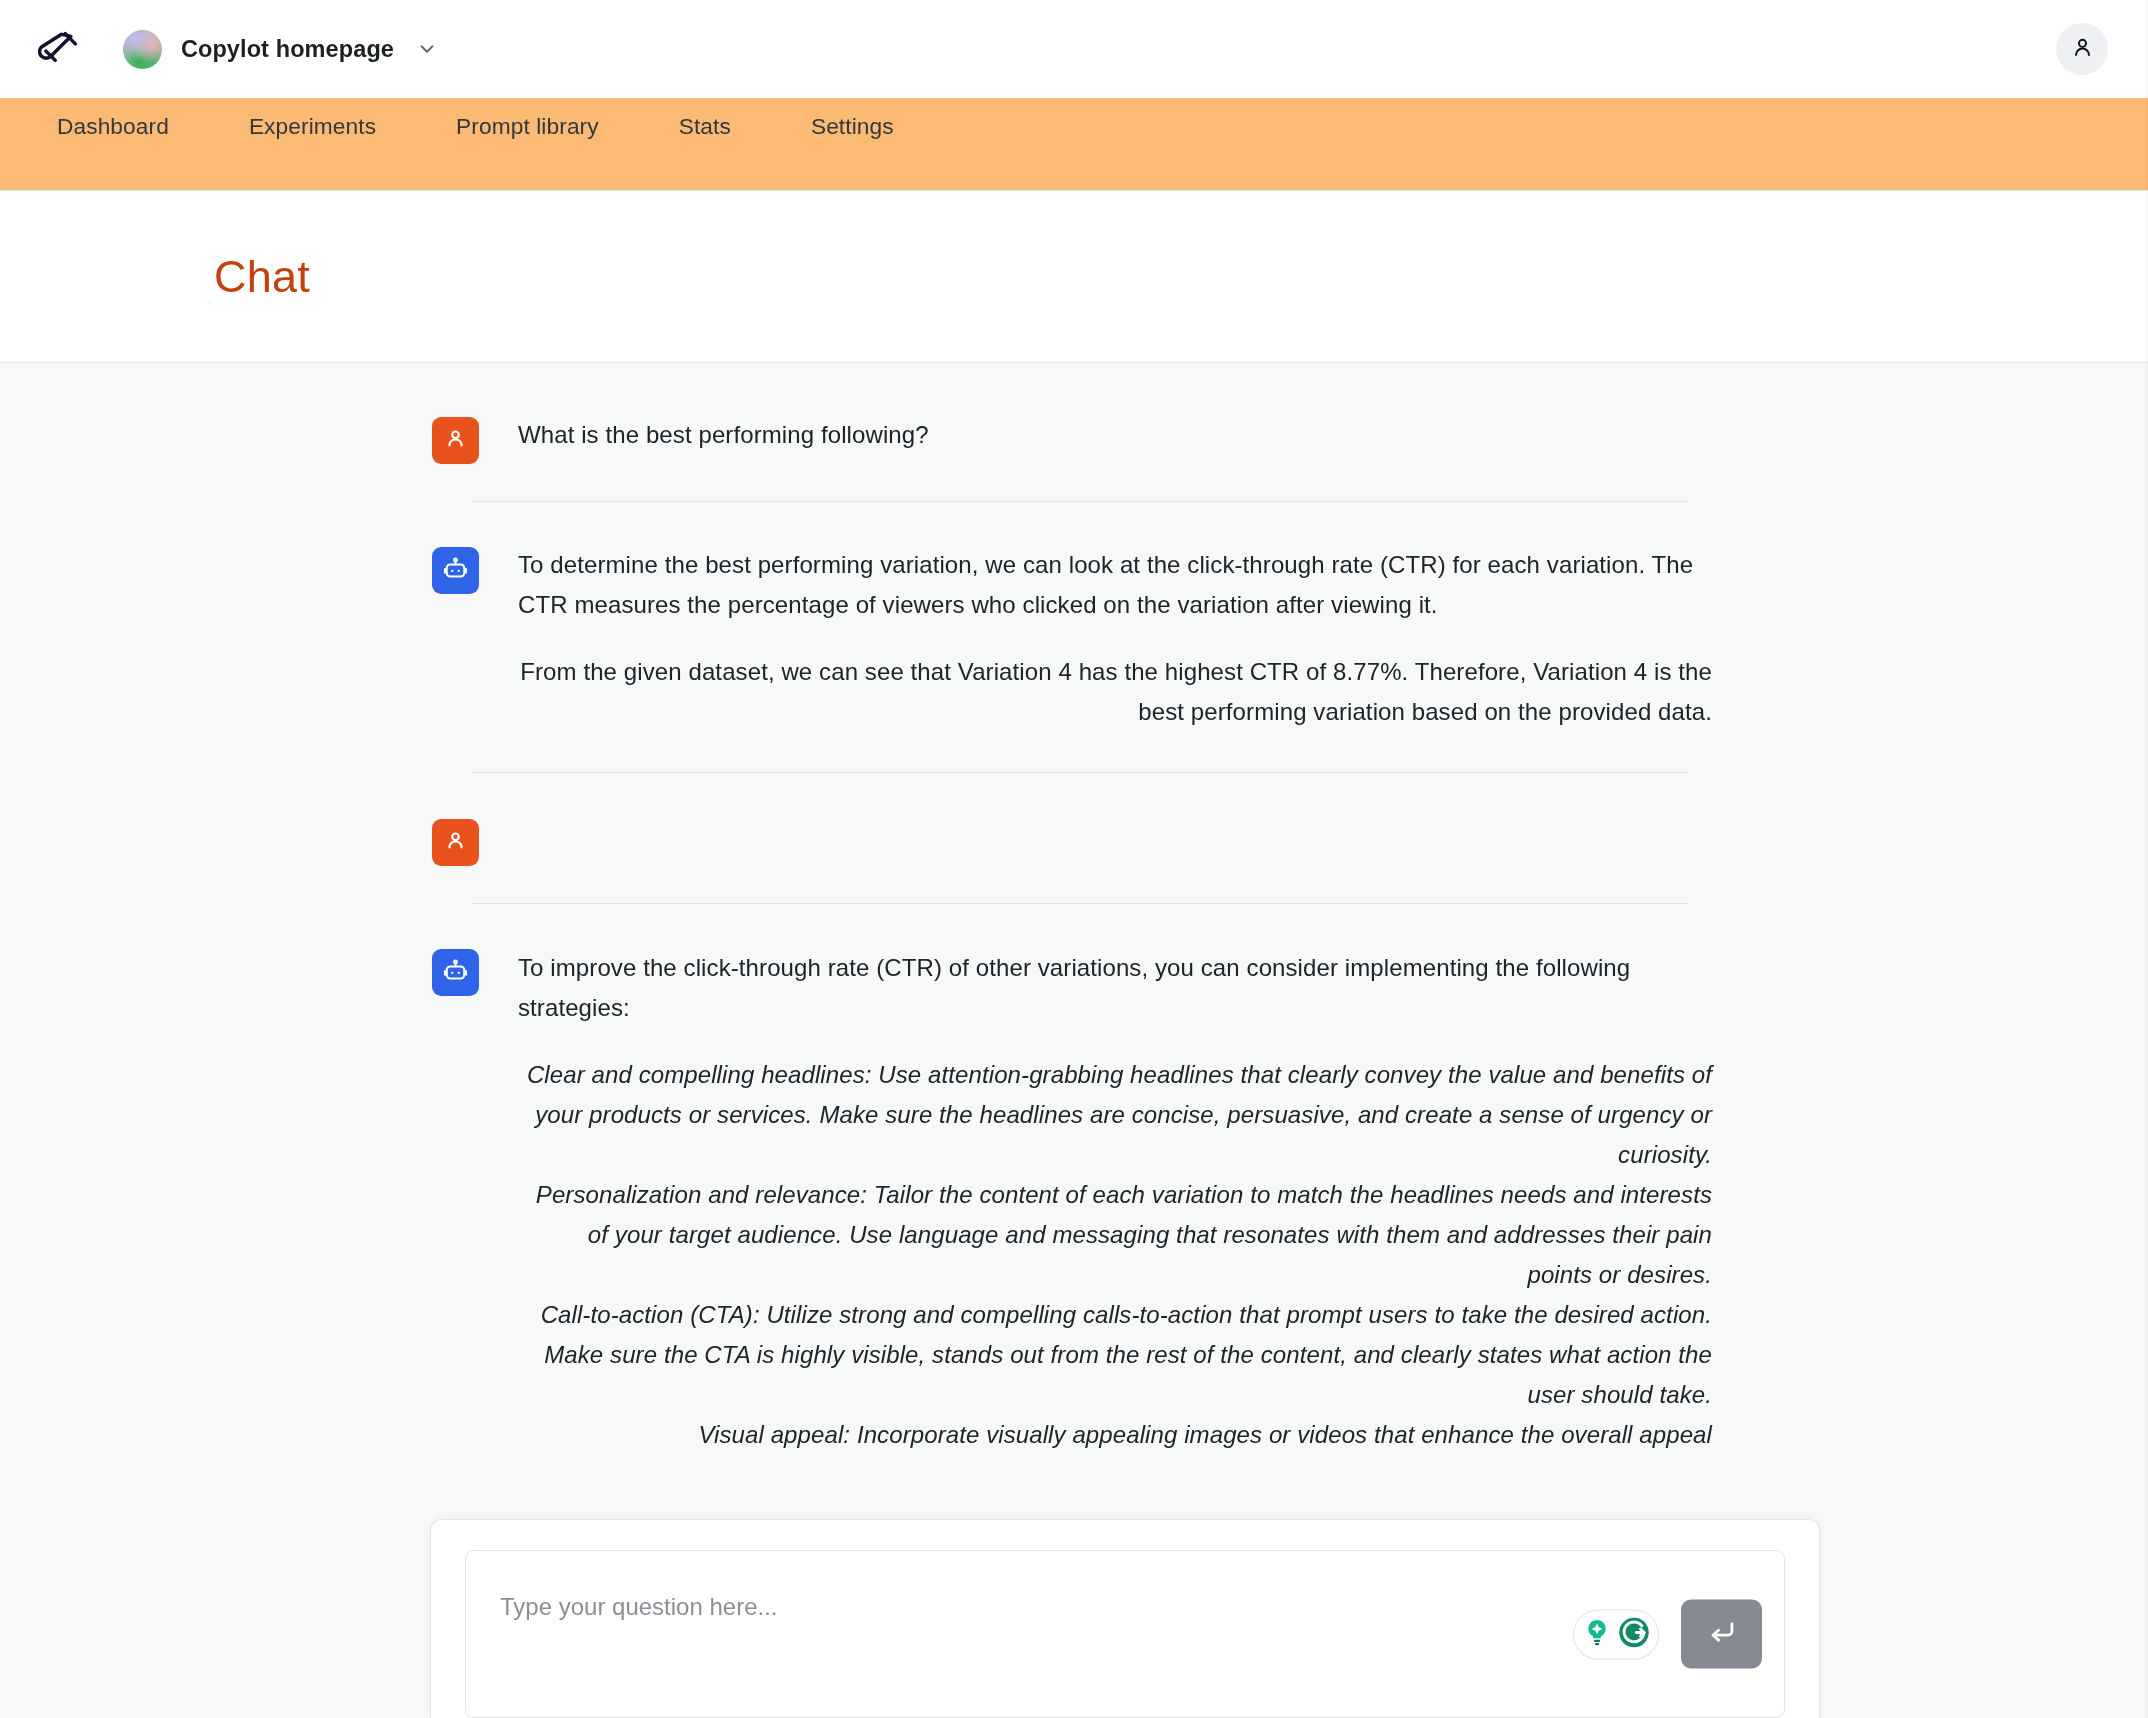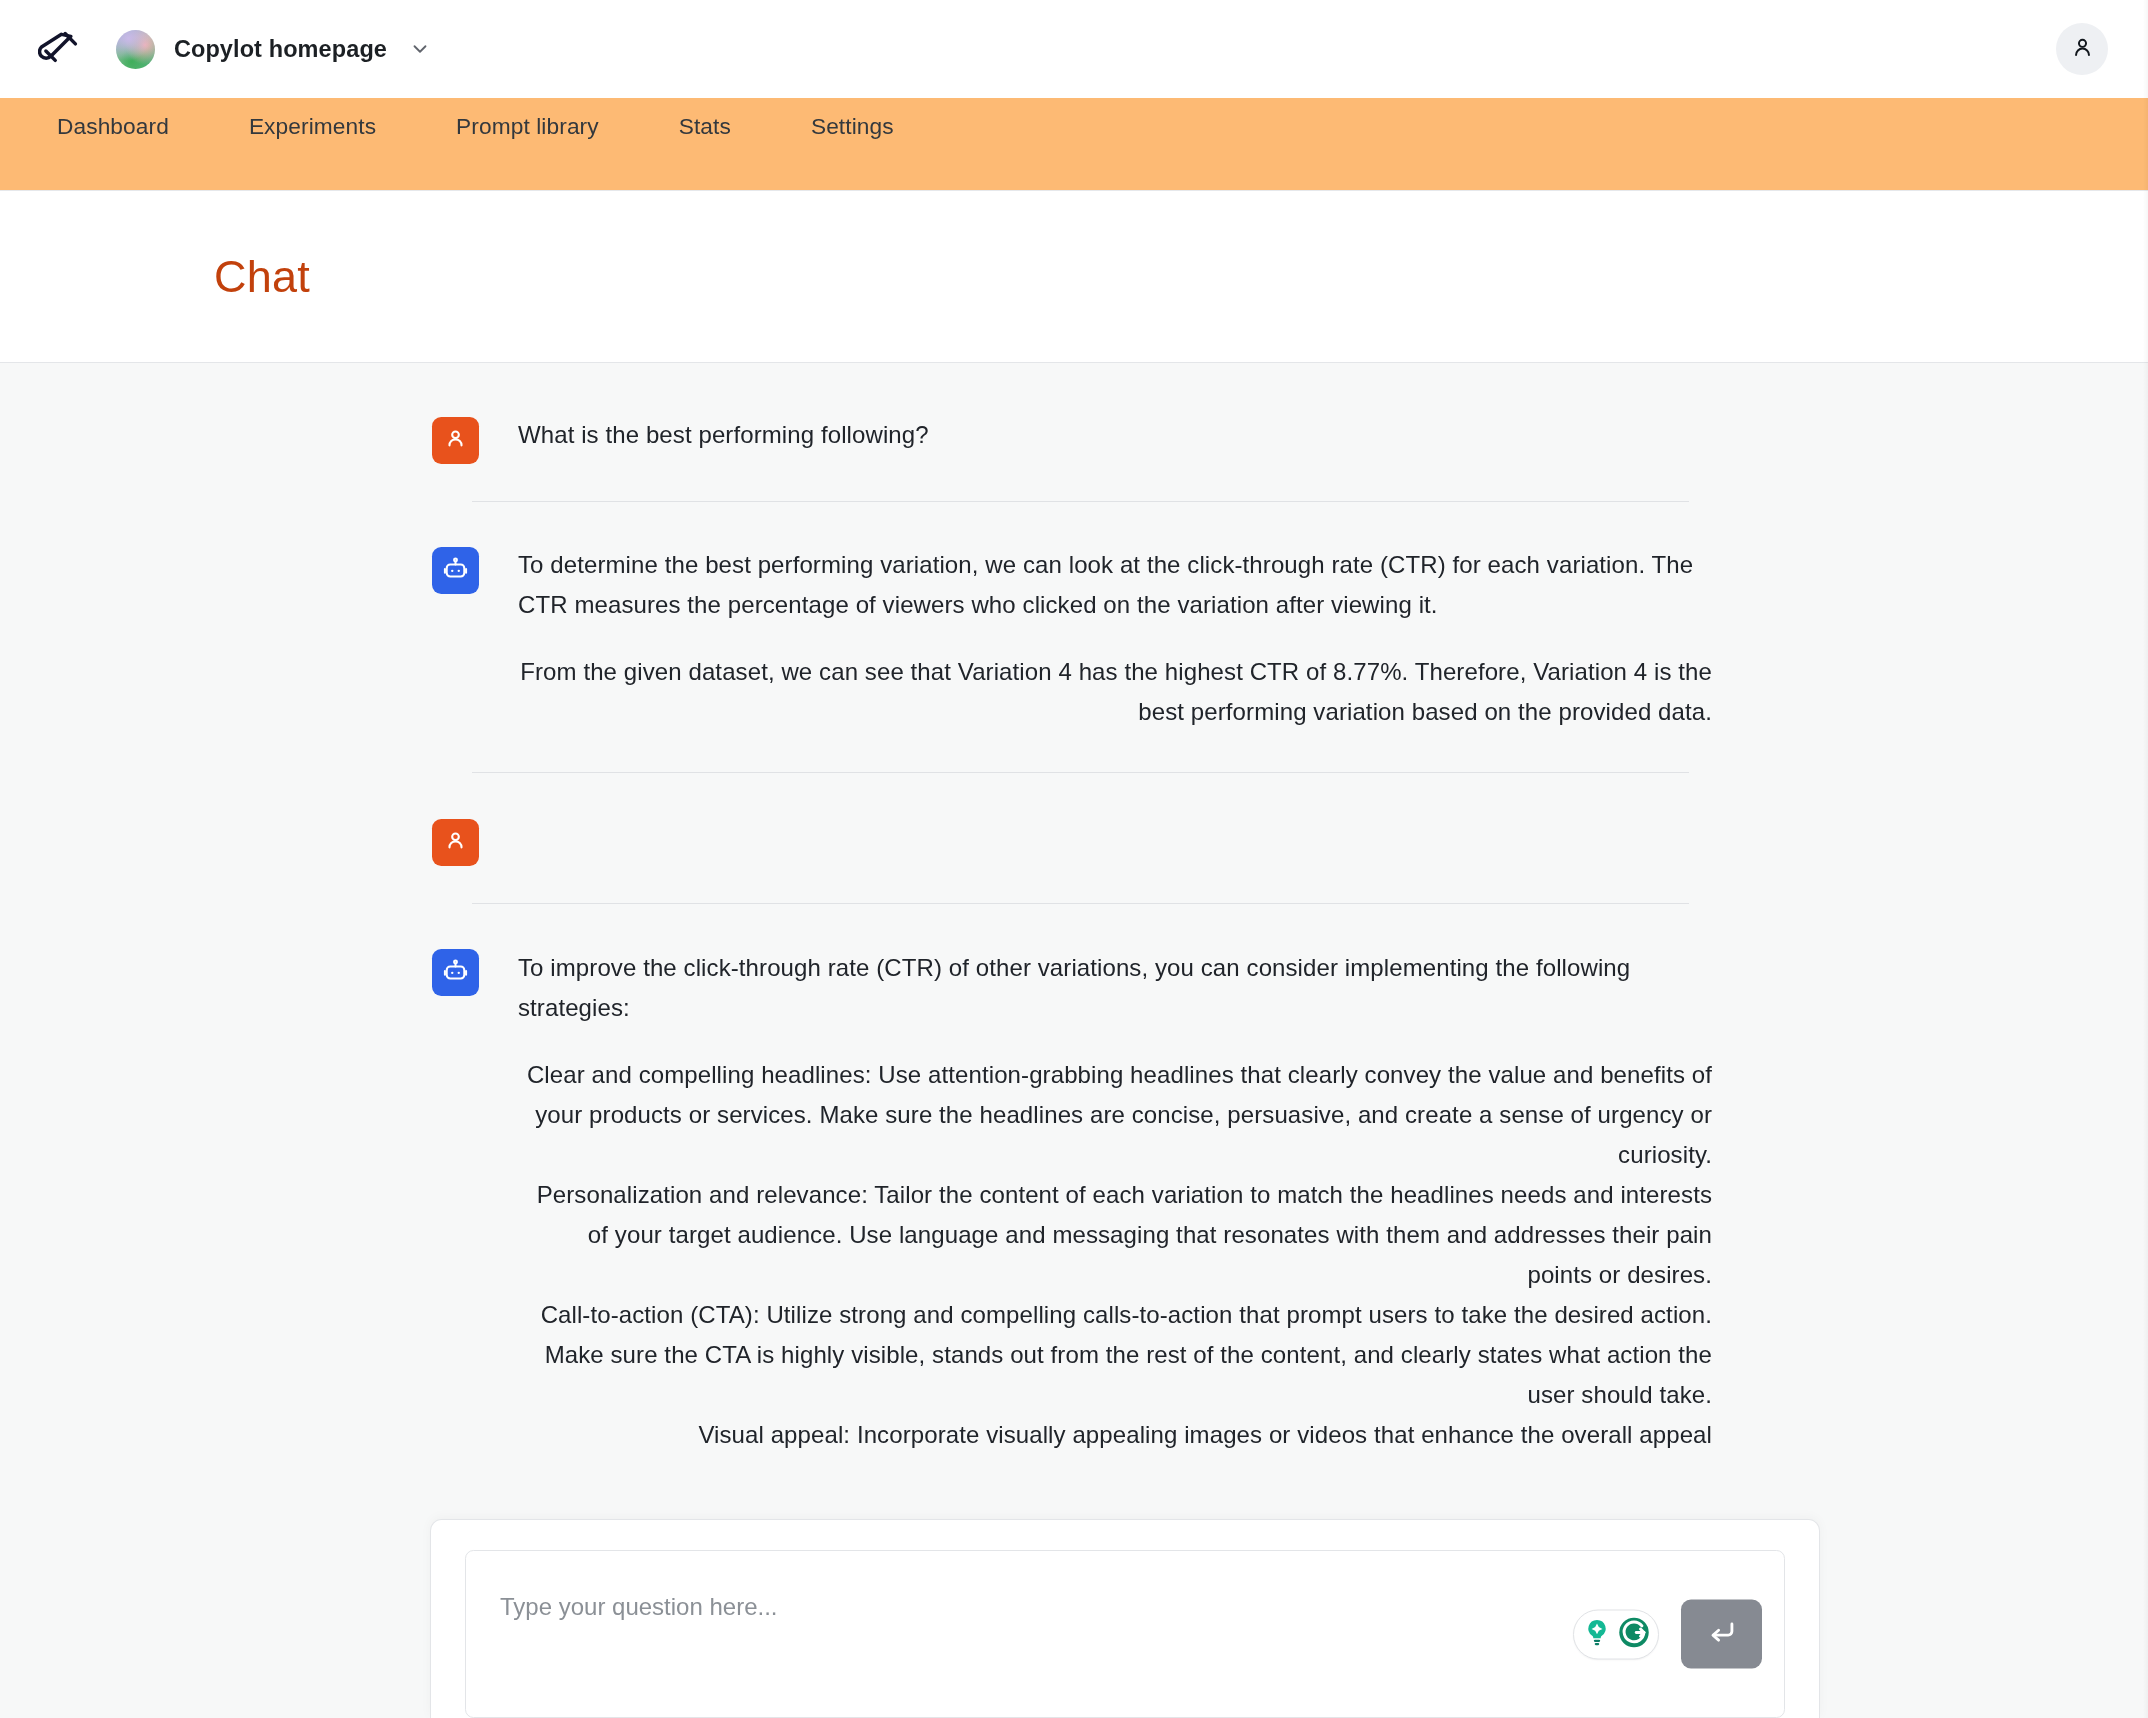--- a/index.html
+++ b/index.html
@@ -33,21 +33,21 @@
     display: flex;
     align-items: center;
     padding: 0 32px 0 34px;
     position: relative;
     flex: 0 0 auto;
   }
 
   .brand {
     display: flex;
     align-items: center;
-    gap: 0px;
+    gap: 7px;
   }
 
   .logo-mark {
     width: 52px;
     height: 52px;
     display: flex;
     align-items: center;
     justify-content: center;
     margin-right: 27px;
     cursor: pointer;
@@ -191,21 +191,21 @@
   }
 
   .msg-text {
     font-size: 24px;
     line-height: 40px;
     color: #20242a;
     letter-spacing: 0.1px;
   }
   .msg-text + .msg-text { margin-top: 27px; text-align: right; }
 
-  .msg-text .tight-line { display: block; }
+  .msg-text .tight-line { display: block; font-style: italic; }
 
   .divider {
     width: 1217px;
     height: 0.8px;
     background: #e0e2e5;
     margin: 37px 0 0 472px;
   }
   .divider.pad-top-lg { margin-top: 40px; }
 
   .msg-block { margin-bottom: 0; }

